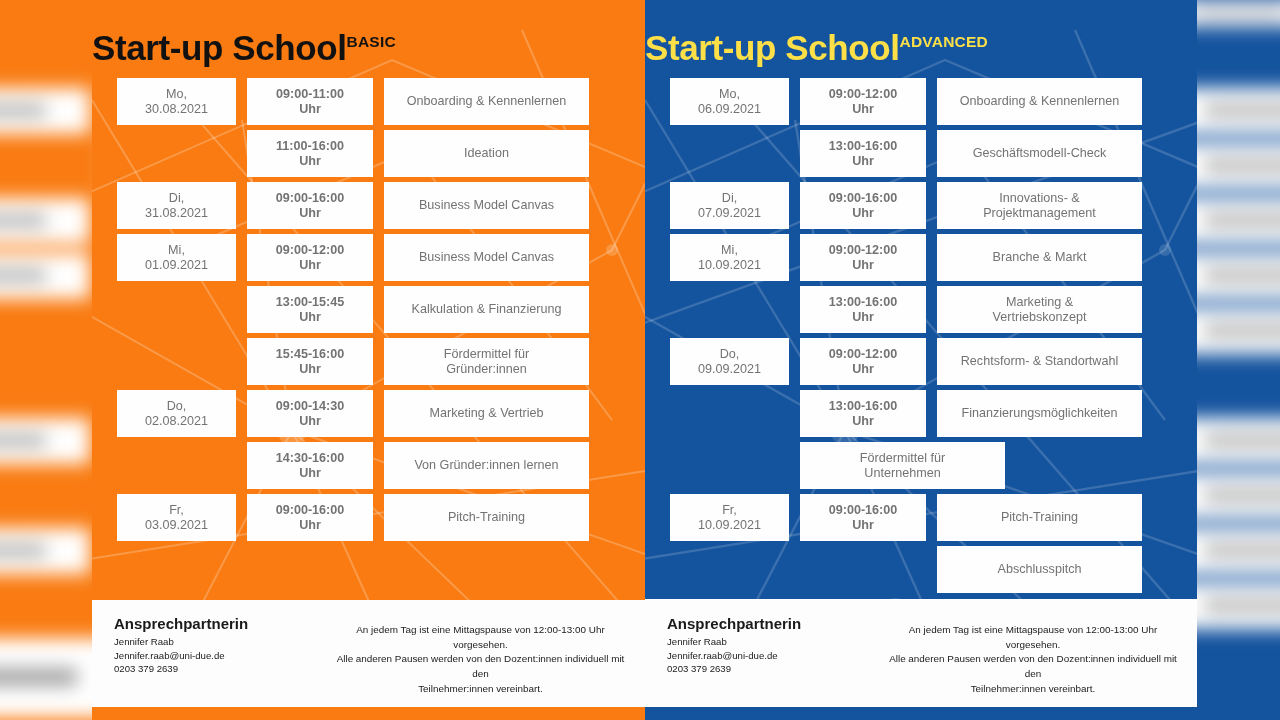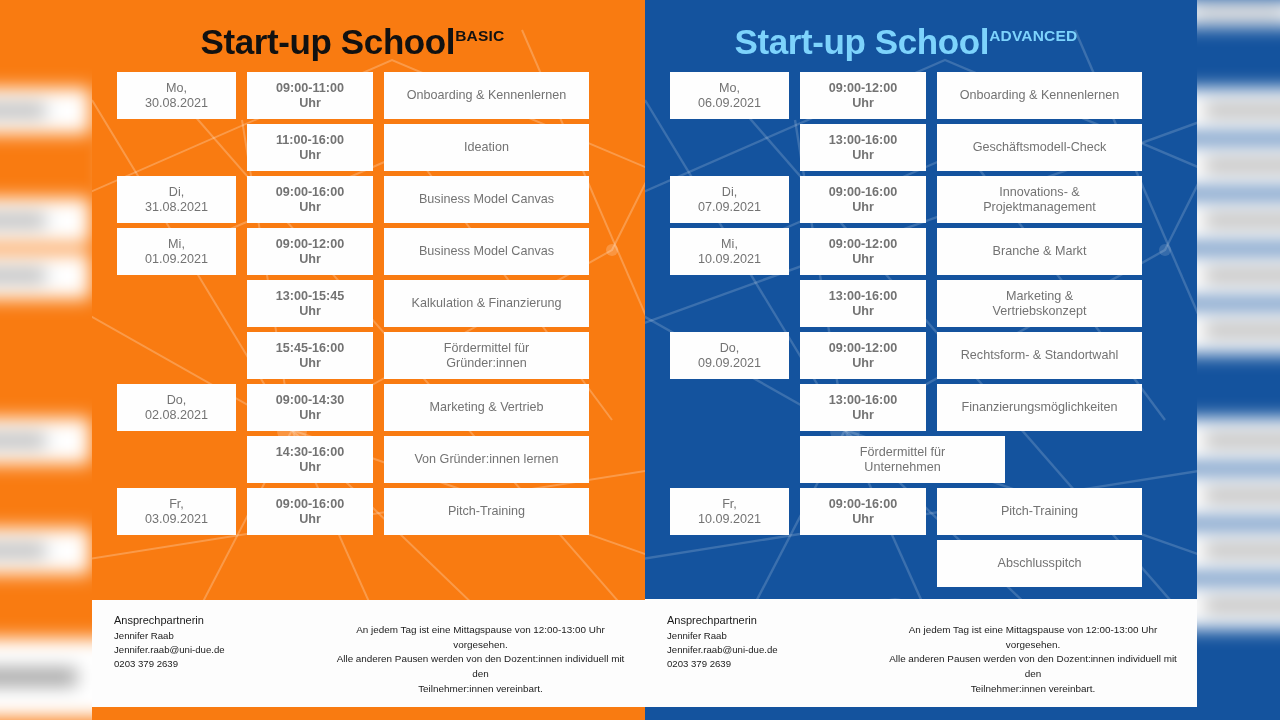--- a/index.html
+++ b/index.html
@@ -29,26 +29,26 @@
   .panel{
     position:absolute; top:0; height:720px; overflow:hidden;
   }
   .panel-basic{ left:92px; width:553px; background:#F97B11; }
   .panel-adv{ left:645px; width:552px; background:#14539E; }
 
   .netlayer{ position:absolute; inset:0; }
 
   .title{
     position:relative; z-index:3;
-    text-align:center; padding-top:22px;
+    padding-top:28px;
     font-size:35px; font-weight:bold; letter-spacing:-.4px;
     white-space:nowrap;
   }
   .panel-basic .title{ color:#111; padding-right:32px; }
-  .panel-adv .title{ color:#7dd3fc; padding-right:30px;}
+  .panel-adv .title{ color:#fde047; padding-right:30px;}
   .title sup{
     font-size:15.5px; font-weight:bold; vertical-align:super;
     letter-spacing:.2px;
   }
 
   
   .sched{
     position:relative; z-index:3;
     margin-top:10px; padding:0 14px 0 25px;
   }
@@ -66,21 +66,21 @@
 
   
   .footer{
     position:absolute; z-index:4; left:0; right:0; bottom:0;
     background:#fdfdfd; padding:13px 18px 10px 22px;
     display:flex; gap:20px;
   }
   .panel-basic .footer{ border-bottom:13px solid #F97B11; }
   .panel-adv .footer{ border-bottom:13px solid #14539E; }
   .fcol-contact{ flex:0 0 200px; font-size:9.6px; line-height:1.42; color:#1a1a1a; }
-  .fcol-contact .ftitle{ font-weight:normal; font-size:11px; margin-bottom:1px; }
+  .fcol-contact .ftitle{ font-weight:bold; font-size:15px; margin-bottom:1px; }
   .fcol-note{ font-size:9.9px; line-height:1.5; color:#1a1a1a; padding-top:10px;text-align:center; }
   .panel-adv .footer{ padding-top:14px; }
 </style>
 </head>
 <body>
 
 <div id="stage">
 
   <div class="bg-slide bg-left">
     <div class="bg-chip" style="left:40px;top:118px;width:200px;"></div>

